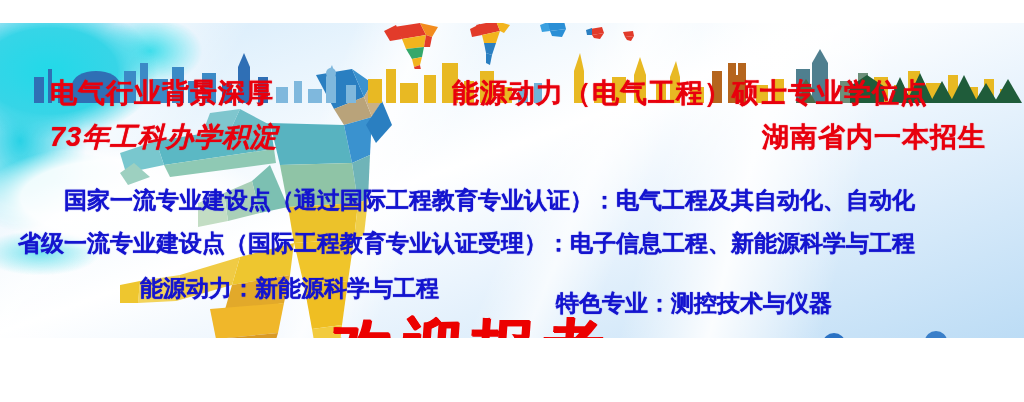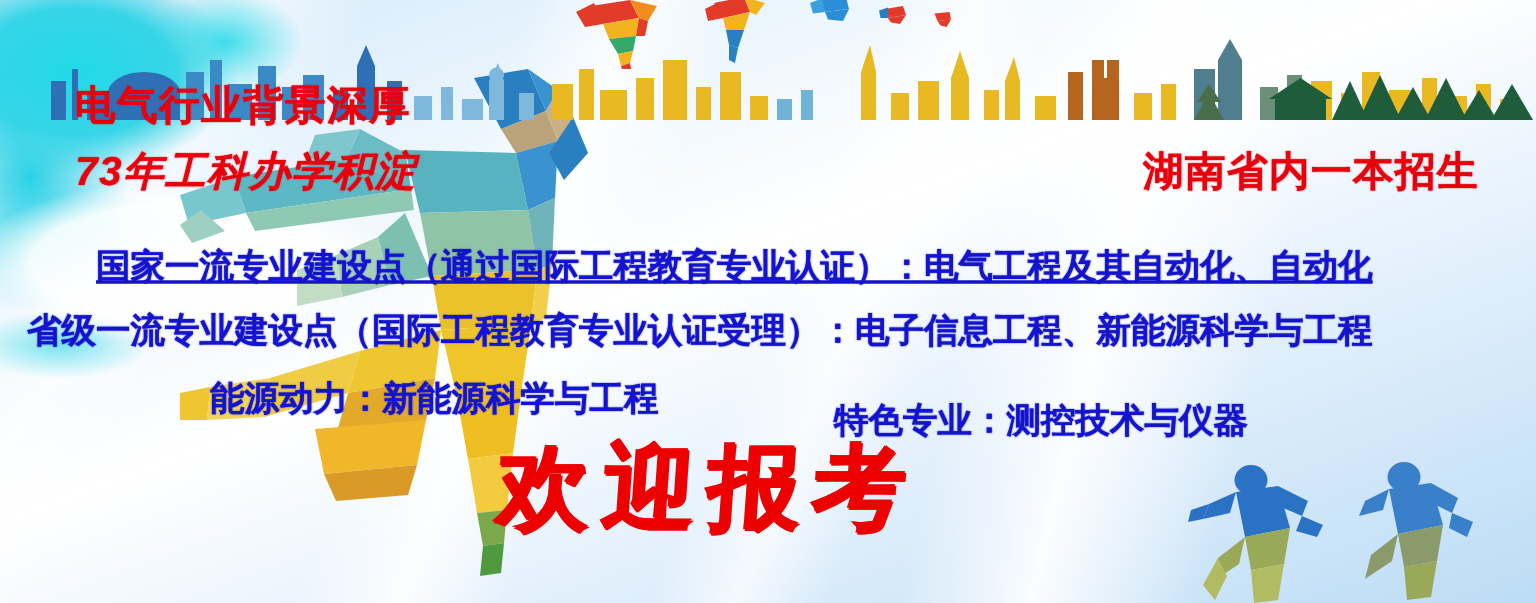--- a/index.html
+++ b/index.html
@@ -1,23 +1,24 @@
 <!DOCTYPE html>
 <html lang="zh"><head>
 <meta charset="utf-8">
 <title>Recruitment Banner</title>
 <style>
   html,body{margin:0;padding:0;background:#fff;}
   body{font-family:"Liberation Sans","DejaVu Sans",sans-serif;}
 
   #banner{
     position:relative;
-    width:1024px;height:402px;
+    width:1024px;height:315px;
     overflow:hidden;
     background:linear-gradient(160deg,#cfe8fa 0%,#e8f4fd 22%,#ffffff 45%,#eaf4fd 62%,#bcdcf5 100%);
+    margin-top:23px;
   }
 
   
   .layer{position:absolute;top:0;left:0;width:1024px;height:402px;pointer-events:none;}
 
   
   .streaks{
     background:
       linear-gradient(112deg,rgba(255,255,255,0) 30%,rgba(255,255,255,.85) 36%,rgba(255,255,255,0) 42%),
       linear-gradient(112deg,rgba(255,255,255,0) 50%,rgba(255,255,255,.7) 55%,rgba(255,255,255,0) 60%),
@@ -74,21 +75,21 @@
     font-weight:bold;
     font-size:23px;
     letter-spacing:0px;
     text-shadow:0 0 1px #1414cf;
   }
   #hl-left-1{left:50px;top:52px;}
   #hl-left-2{left:50px;top:96px;font-style:italic;}
   #hl-right-1{left:452px;top:52px;}
   #hl-right-2{right:38px;top:96px;}
 
-  #blue-1{left:64px;top:162px;text-decoration:underline;}
+  #blue-1{left:64px;top:162px;}
   #blue-2{left:18px;top:205px;}
   #blue-3{left:140px;top:250px;}
   #blue-3b{left:556px;top:265px;}
 
   .welcome{
     left:332px;top:283px;
     color:#ec0000;
     font-weight:bold;
     font-size:62px;
     letter-spacing:8px;
@@ -310,20 +311,21 @@
       <polygon points="38,56 68,50 64,74 42,78" fill="#8a9a6a"></polygon>
       <polygon points="42,78 64,74 60,98 44,100" fill="#9aa85a"></polygon>
       <polygon points="38,56 20,70 16,86 34,74" fill="#8a9a6a"></polygon>
     </g>
   </svg>
 
   <div class="txt red-head" id="hl-left-1">电气行业背景深厚</div>
 
   <div class="txt red-head" id="hl-left-2">73年工科办学积淀</div>
 
+  <div class="txt red-head" id="hl-right-1">能源动力（电气工程）硕士专业学位点</div>
 
   <div class="txt red-head" id="hl-right-2">湖南省内一本招生</div>
 
   <div class="txt blue-line" id="blue-1">国家一流专业建设点（通过国际工程教育专业认证）：电气工程及其自动化、自动化</div>
 
   <div class="txt blue-line" id="blue-2">省级一流专业建设点（国际工程教育专业认证受理）：电子信息工程、新能源科学与工程</div>
 
   <div class="txt blue-line" id="blue-3">能源动力：新能源科学与工程</div>
 
   <div class="txt blue-line" id="blue-3b">特色专业：测控技术与仪器</div>

